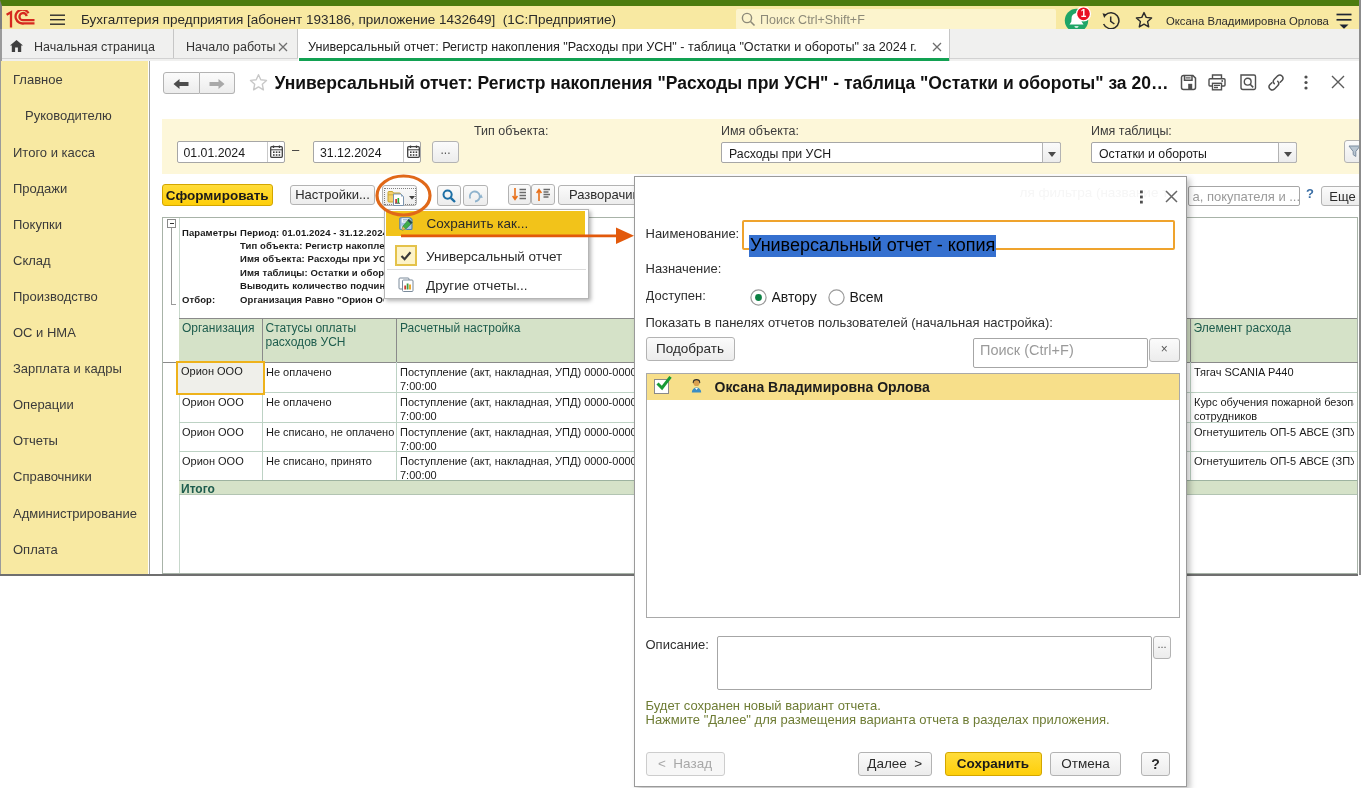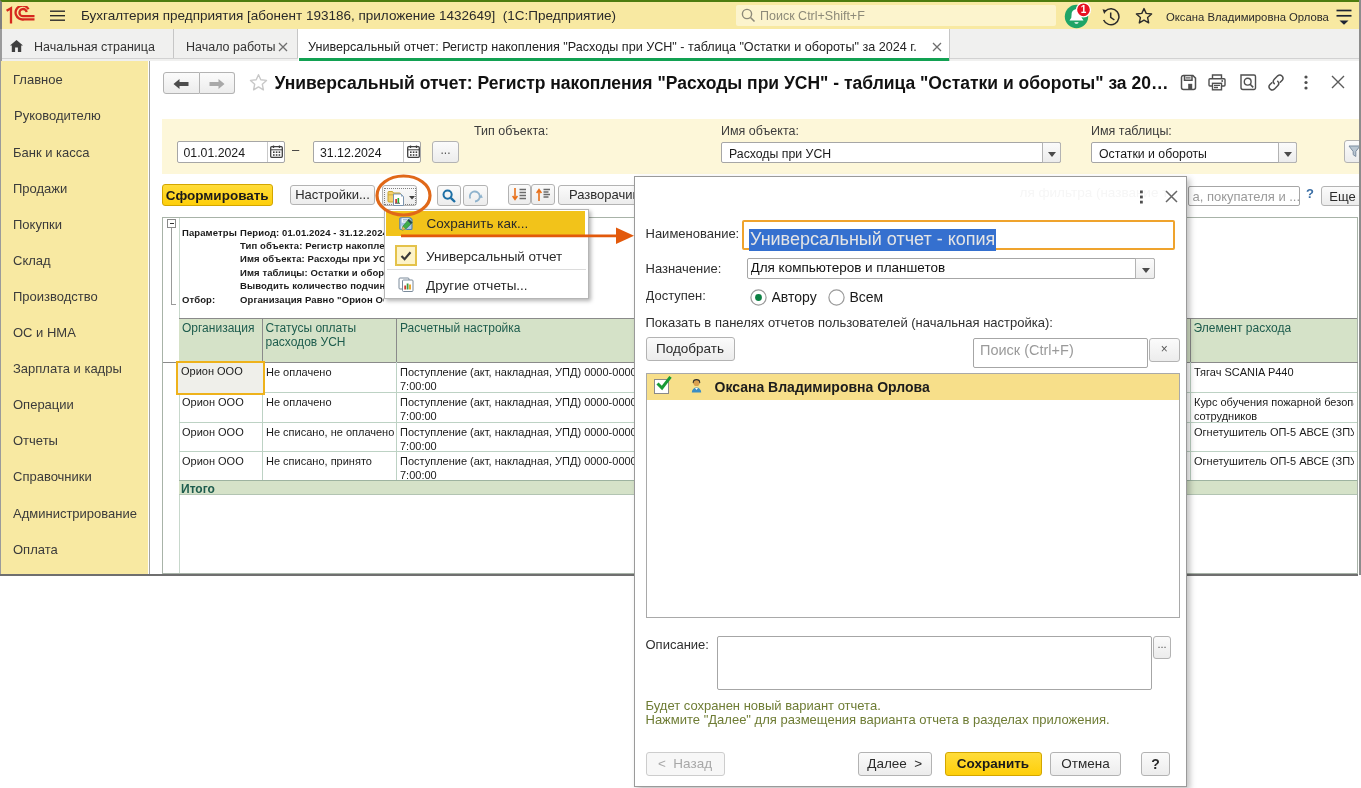--- a/index.html
+++ b/index.html
@@ -11,21 +11,21 @@
 .btn{background:linear-gradient(#fbfbfb,#ececec);border:1px solid #b3b3b3;border-radius:3px;font-size:13px;color:#2b2b2b;text-align:center}
 .ybtn{background:linear-gradient(#ffdc3a,#fecf0a);border:1px solid #d3a600;border-radius:3px;font-weight:bold;font-size:13px;color:#1a1a1a;text-align:center}
 .inp{background:#fff;border:1px solid #a6a6a6;border-radius:2px}
 .lbl{font-size:12.5px;color:#3c3c3c;white-space:nowrap}
 .nw{white-space:nowrap;overflow:hidden}
 </style>
 </head>
 <body>
 <div id="app">
 
-  <div class="abs" id="topbar" style="left:0;top:0;width:1361px;height:29px;background:#f8e9a2;border-top:2px solid #4d7c0f;border-left:2px solid #7f7f7f">
+  <div class="abs" id="topbar" style="left:0;top:0;width:1361px;height:29px;background:#f8e9a2;border-top:6px solid #4d7c0f;border-left:2px solid #7f7f7f">
 
     <svg class="abs" style="left:2px;top:4px" width="31" height="19" viewBox="0 0 31 19">
       <g fill="none" stroke="#d6281e" stroke-width="2.3">
         <path d="M2.6 4.8 L7 2.2 L7 17.5"></path>
         <path d="M24.5 3.2 A6.9 6.9 0 1 0 20 13.3 L30.5 13.3"></path>
         <path d="M22.6 6.1 A3.6 3.6 0 1 0 19.4 10.2 L30.5 10.2"></path>
       </g>
     </svg>
 
     <svg class="abs" style="left:48px;top:8px" width="15" height="12" viewBox="0 0 15 12">
@@ -91,22 +91,22 @@
       <div class="abs nw" style="left:10px;top:10.5px;width:616px;font-size:12.6px;color:#222">Универсальный отчет: Регистр накопления "Расходы при УСН" - таблица "Остатки и обороты" за 2024 г.</div>
       <svg class="abs" style="left:634px;top:13px" width="10" height="10" viewBox="0 0 10 10">
           <path d="M1 1 L9 9 M9 1 L1 9" stroke="#6e6e6e" stroke-width="1.3"></path>
         </svg>
       <div class="abs" style="left:1px;top:29px;width:650px;height:2.5px;background:#12a152"></div>
     </div>
   </div>
 
   <div class="abs" id="sidebar" style="left:0;top:61px;width:147.5px;height:512.5px;background:#f8e9a2;border-left:1.5px solid #9b9b9b;font-size:13px;color:#3b3b3b;overflow:hidden">
     <div class="abs nw" style="left:12px;top:11.3px">Главное</div>
-    <div class="abs nw" style="left:13px;top:47.4px">Руководителю</div>
-    <div class="abs nw" style="left:12px;top:83.5px">Банк и касса</div>
+    <div class="abs nw" style="left:24px;top:47.4px">Руководителю</div>
+    <div class="abs nw" style="left:12px;top:83.5px">Итого и касса</div>
     <div class="abs nw" style="left:12px;top:119.6px">Продажи</div>
     <div class="abs nw" style="left:12px;top:155.7px">Покупки</div>
     <div class="abs nw" style="left:12px;top:191.8px">Склад</div>
     <div class="abs nw" style="left:12px;top:227.9px">Производство</div>
     <div class="abs nw" style="left:12px;top:264px">ОС и НМА</div>
     <div class="abs nw" style="left:12px;top:300.1px">Зарплата и кадры</div>
     <div class="abs nw" style="left:12px;top:336.2px">Операции</div>
     <div class="abs nw" style="left:12px;top:372.3px">Отчеты</div>
     <div class="abs nw" style="left:12px;top:408.4px">Справочники</div>
     <div class="abs nw" style="left:12px;top:444.5px">Администрирование</div>
@@ -404,31 +404,23 @@
           <rect x="1" y="0.5" width="2.8" height="2.8"></rect>
           <rect x="1" y="5.6" width="2.8" height="2.8"></rect>
           <rect x="1" y="10.7" width="2.8" height="2.8"></rect>
         </g>
       </svg>
     <svg class="abs" style="left:530px;top:13px" width="13" height="13" viewBox="0 0 13 13">
         <path d="M1 1 L12 12 M12 1 L1 12" stroke="#666" stroke-width="1.5"></path>
       </svg>
     <div class="abs nw" style="left:11px;top:49px;font-size:13px;color:#2f2f2f">Наименование:</div>
     <div class="abs" style="left:107.5px;top:43px;width:433px;height:30px;background:#fff;border:2px solid #efa32d;border-radius:2px">
-      <div class="abs" style="left:5px;top:7px;height:21.5px;background:#3570cf;color:#e5e5e5;font-size:18px;line-height:21px;padding:0 1px;white-space:nowrap">Универсальный отчет - копия</div>
+      <div class="abs" style="left:5px;top:13px;height:21.5px;background:#3570cf;color:#000000;font-size:18px;line-height:21px;padding:0 1px;white-space:nowrap">Универсальный отчет - копия</div>
     </div>
     <div class="abs nw" style="left:11px;top:84px;font-size:13px;color:#2f2f2f">Назначение:</div>
-    <div class="inp abs" style="left:112.5px;top:81px;width:408px;height:21px">
-      <div class="abs nw" style="left:2.5px;top:0.5px;font-size:13.5px;color:#111">Для компьютеров и планшетов</div>
-      <div class="abs" style="left:387px;top:-1px;width:20px;height:21px;background:linear-gradient(#fbfbfb,#ececec);border:1px solid #b3b3b3;border-radius:0 2px 2px 0">
-        <svg style="margin:8px 0 0 6px" width="8" height="5" viewBox="0 0 8 5">
-            <path d="M0 0 h8 l-4 5z" fill="#4a4a4a"></path>
-          </svg>
-      </div>
-    </div>
     <div class="abs nw" style="left:11px;top:111px;font-size:13px;color:#2f2f2f">Доступен:</div>
     <svg class="abs" style="left:115px;top:111.5px" width="17" height="17" viewBox="0 0 17 17">
         <circle cx="8.5" cy="8.5" r="7.6" fill="#fff" stroke="#9a9a9a" stroke-width="1.2"></circle>
         <circle cx="8.5" cy="8.5" r="3.4" fill="#0c8043"></circle>
       </svg>
     <div class="abs nw" style="left:137px;top:112px;font-size:14px;color:#1a1a1a">Автору</div>
     <svg class="abs" style="left:193px;top:111.5px" width="17" height="17" viewBox="0 0 17 17">
         <circle cx="8.5" cy="8.5" r="7.6" fill="#fff" stroke="#9a9a9a" stroke-width="1.2"></circle>
       </svg>
     <div class="abs nw" style="left:215px;top:112px;font-size:14px;color:#1a1a1a">Всем</div>

